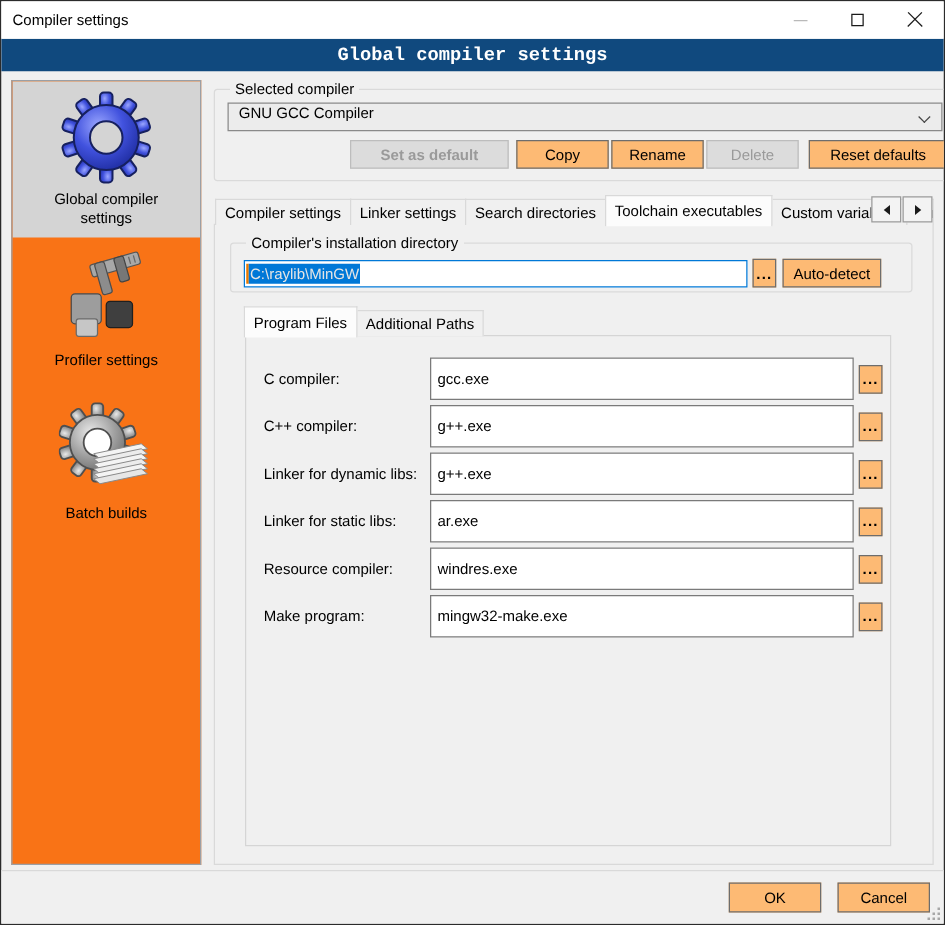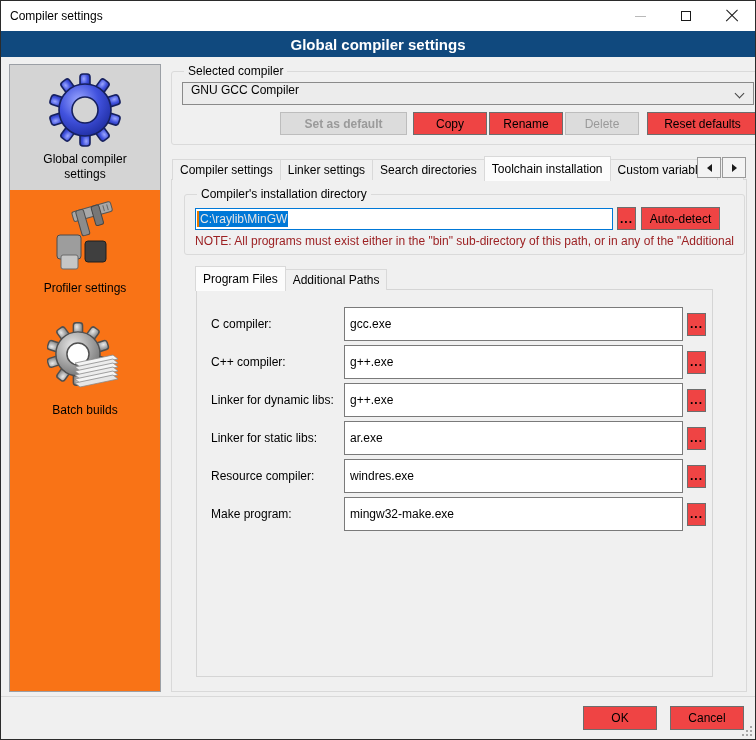--- a/index.html
+++ b/index.html
@@ -24,21 +24,21 @@
   .ic-max { width:10px; height:10px; border:1px solid #1a1a1a; }
   .ic-close { position:relative; width:14px; height:14px; }
   .ic-close:before, .ic-close:after {
     content:""; position:absolute; left:-1px; top:6px; width:16px; height:1.4px; background:#1a1a1a;
   }
   .ic-close:before { transform:rotate(45deg); }
   .ic-close:after  { transform:rotate(-45deg); }
   
   .header {
     height:26px; background:#10497e; color:#fff; font-weight:bold; font-size:15px;
-    display:flex; align-items:center; justify-content:center;
+    display:flex; align-items:center; justify-content:center;font-family:Liberation Mono, monospace;
   }
   
   .bodyarea {
     position:absolute; top:56px; left:0; right:0; bottom:43px;
     display:flex; gap:10px; padding:7px 8px 4px 8px;
   }
   
   .sidebar {
     width:152px; background:#f97316; border:1px solid #9b9fa5; overflow:hidden; flex:none;
   }
@@ -54,21 +54,21 @@
   
   .combo {
     height:23px; border:1px solid #8a8a8a; background:#ececec;
     display:flex; align-items:flex-start; padding:0 8px; position:relative; margin:1px 4px 0 2px;
   }
   .combo .chev { position:absolute; right:10px; top:7px; width:7px; height:7px;
     border-right:1.6px solid #444; border-bottom:1.6px solid #444; transform:rotate(45deg); }
   .combo.gray { background:#e4e4e4; }
   .btnrow { display:flex; align-items:center; margin:7px 0 6px 0; }
   .btn {
-    height:23px; background:#ef4444; border:1px solid #6d6d6d; color:#000;
+    height:23px; background:#fdba74; border:1px solid #6d6d6d; color:#000;
     display:flex; align-items:center; justify-content:center; font-size:12px; cursor:default;
   }
   .btn.disabled { background:#dcdcdc; border-color:#bdbdbd; color:#9a9a9a; }
   .b-setdef { margin-left:100px; width:127px;font-weight:bold; }
   .b-copy   { margin-left:6px; width:74px; }
   .b-rename { margin-left:2px; width:74px; }
   .b-delete { margin-left:2px; width:74px; }
   .b-reset  { margin-left:8px; width:111px; }
   
   .tabstrip { display:flex; align-items:flex-end; height:26px; margin-top:9px; position:relative; padding-left:1px; z-index:2; }
@@ -255,21 +255,21 @@
           <div class="btn b-rename">Rename</div>
           <div class="btn disabled b-delete">Delete</div>
           <div class="btn b-reset">Reset defaults</div>
         </div>
       </fieldset>
 
       <div class="tabstrip">
         <div class="tab">Compiler settings</div>
         <div class="tab">Linker settings</div>
         <div class="tab">Search directories</div>
-        <div class="tab active">Toolchain installation</div>
+        <div class="tab active">Toolchain executables</div>
         <div class="tab">Custom variables</div>
         <div class="tab clip">Build</div>
         <div class="tab-arrows">
           <div class="arrow-btn">
             <span class="tri-l"></span>
           </div>
           <div class="arrow-btn">
             <span class="tri-r"></span>
           </div>
         </div>
@@ -280,21 +280,20 @@
         <fieldset class="group">
           <legend>Compiler's installation directory</legend>
           <div class="dir-row">
             <div class="path-input">
               <span class="caret"></span>
               <span class="sel-text">C:\raylib\MinGW</span>
             </div>
             <div class="btn browse">...</div>
             <div class="btn autodetect">Auto-detect</div>
           </div>
-          <div class="note">NOTE: All programs must exist either in the "bin" sub-directory of this path, or in any of the "Additional</div>
         </fieldset>
 
         <div class="inner-tabs">
           <div class="tab active">Program Files</div>
           <div class="tab">Additional Paths</div>
         </div>
 
         <div class="inner-panel">
 
           <div class="frow">

